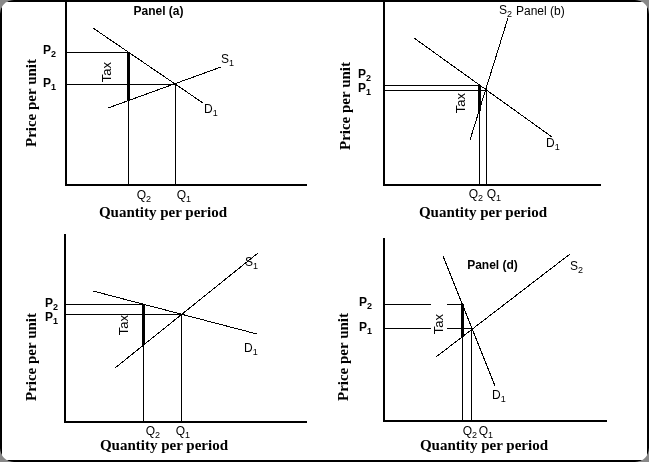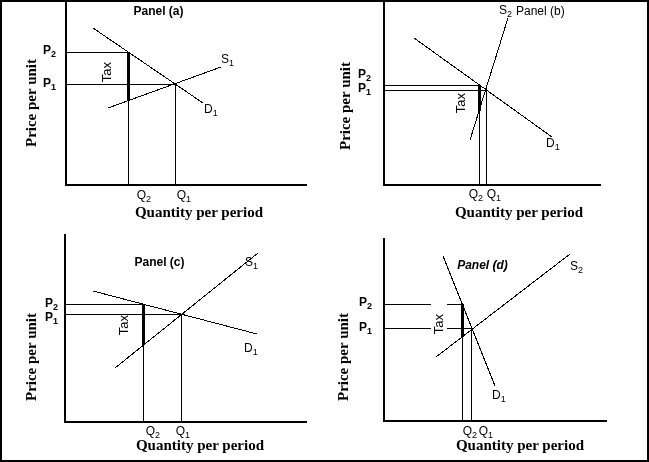--- a/index.html
+++ b/index.html
@@ -1,33 +1,33 @@
 <!DOCTYPE html>
 <html><head>
 <meta charset="utf-8">
 <style>
   html,body{margin:0;padding:0;background:#888;}
   .frame{
     position:relative;width:649px;height:462px;background:#ffffff;
-    overflow:hidden;font-family:"Liberation Sans",sans-serif;color:#000;
+    overflow:hidden;font-family:"Liberation Sans",sans-serif;color:#000;border-radius:14px;
   }
   .frame::after{content:"";position:absolute;inset:0;border:2px solid #000;pointer-events:none;}
   svg.diagram{position:absolute;left:0;top:0;shape-rendering:crispEdges;}
   .lbl{position:absolute;font-size:12px;line-height:13px;white-space:nowrap;}
   .lbl sub{font-size:9px;line-height:1;}
   .r24{width:24px;text-align:right;font-weight:bold;}
   .c25{width:25px;text-align:right;}
   .ttl{font-weight:bold;width:97px;text-align:center;letter-spacing:0px;}
   .ttl-l{font-weight:normal;}
   .rot{width:40px;height:16px;line-height:16px;text-align:center;
        transform:rotate(-90deg);font-size:13px;}
   .rot.mask{background:#ffffff;}
   .axl{position:absolute;font-family:"Liberation Serif",serif;font-weight:bold;
        font-size:15px;line-height:16px;white-space:nowrap;}
-  .xax{width:200px;text-align:right;}
+  .xax{width:200px;text-align:center;}
   .yax{width:140px;height:18px;line-height:18px;text-align:center;transform:rotate(-90deg);}
 </style>
 </head>
 <body>
 
 <div class="frame">
   <svg class="diagram" width="649" height="462" viewBox="0 0 649 462">
       <line x1="66" y1="2" x2="66" y2="186" stroke="#000000" stroke-width="2"></line>
       <line x1="65" y1="185" x2="307" y2="185" stroke="#000000" stroke-width="2"></line>
       <line x1="108" y1="108" x2="221" y2="67" stroke="#000000" stroke-width="1"></line>
@@ -81,32 +81,31 @@
   <div class="lbl ttl-l" style="left:516px;top:5px;">Panel (b)</div>
   <div class="axl yax" style="left:275px;top:97px;">Price per unit</div>
   <div class="axl xax" style="left:383px;top:204px;">Quantity per period</div>
   <div class="lbl r24" style="left:347px;top:68px;"><span>P</span><sub>2</sub></div>
   <div class="lbl r24" style="left:347px;top:82px;"><span>P</span><sub>1</sub></div>
   <div class="lbl c25" style="left:458px;top:188px;"><span>Q</span><sub>2</sub></div>
   <div class="lbl c25" style="left:476px;top:188px;"><span>Q</span><sub>1</sub></div>
   <div class="lbl" style="left:546px;top:137px;"><span>D</span><sub>1</sub></div>
   <div class="lbl rot" style="left:441px;top:95px;">Tax</div>
 
-  <div class="lbl ttl" style="left:111px;top:256px;">Panel (c)</div>
   <div class="axl yax" style="left:-39px;top:348px;">Price per unit</div>
   <div class="axl xax" style="left:64px;top:437px;">Quantity per period</div>
   <div class="lbl r24" style="left:34px;top:297px;"><span>P</span><sub>2</sub></div>
   <div class="lbl r24" style="left:34px;top:311px;"><span>P</span><sub>1</sub></div>
   <div class="lbl c25" style="left:135px;top:425px;"><span>Q</span><sub>2</sub></div>
   <div class="lbl c25" style="left:165px;top:425px;"><span>Q</span><sub>1</sub></div>
   <div class="lbl" style="left:245px;top:256px;"><span>S</span><sub>1</sub></div>
   <div class="lbl" style="left:244px;top:342px;"><span>D</span><sub>1</sub></div>
   <div class="lbl rot" style="left:104px;top:317px;">Tax</div>
 
-  <div class="lbl ttl" style="left:434px;top:259px;font-style:italic;">Panel (d)</div>
+  <div class="lbl ttl" style="left:444px;top:259px;">Panel (d)</div>
   <div class="axl yax" style="left:273px;top:348px;">Price per unit</div>
   <div class="axl xax" style="left:384px;top:437px;">Quantity per period</div>
   <div class="lbl r24" style="left:348px;top:296px;"><span>P</span><sub>2</sub></div>
   <div class="lbl r24" style="left:348px;top:321px;"><span>P</span><sub>1</sub></div>
   <div class="lbl c25" style="left:452px;top:425px;"><span>Q</span><sub>2</sub></div>
   <div class="lbl c25" style="left:468px;top:425px;"><span>Q</span><sub>1</sub></div>
   <div class="lbl" style="left:570px;top:260px;"><span>S</span><sub>2</sub></div>
   <div class="lbl" style="left:492px;top:389px;"><span>D</span><sub>1</sub></div>
   <div class="lbl rot mask" style="left:419px;top:316px;">Tax</div>
 </div>

